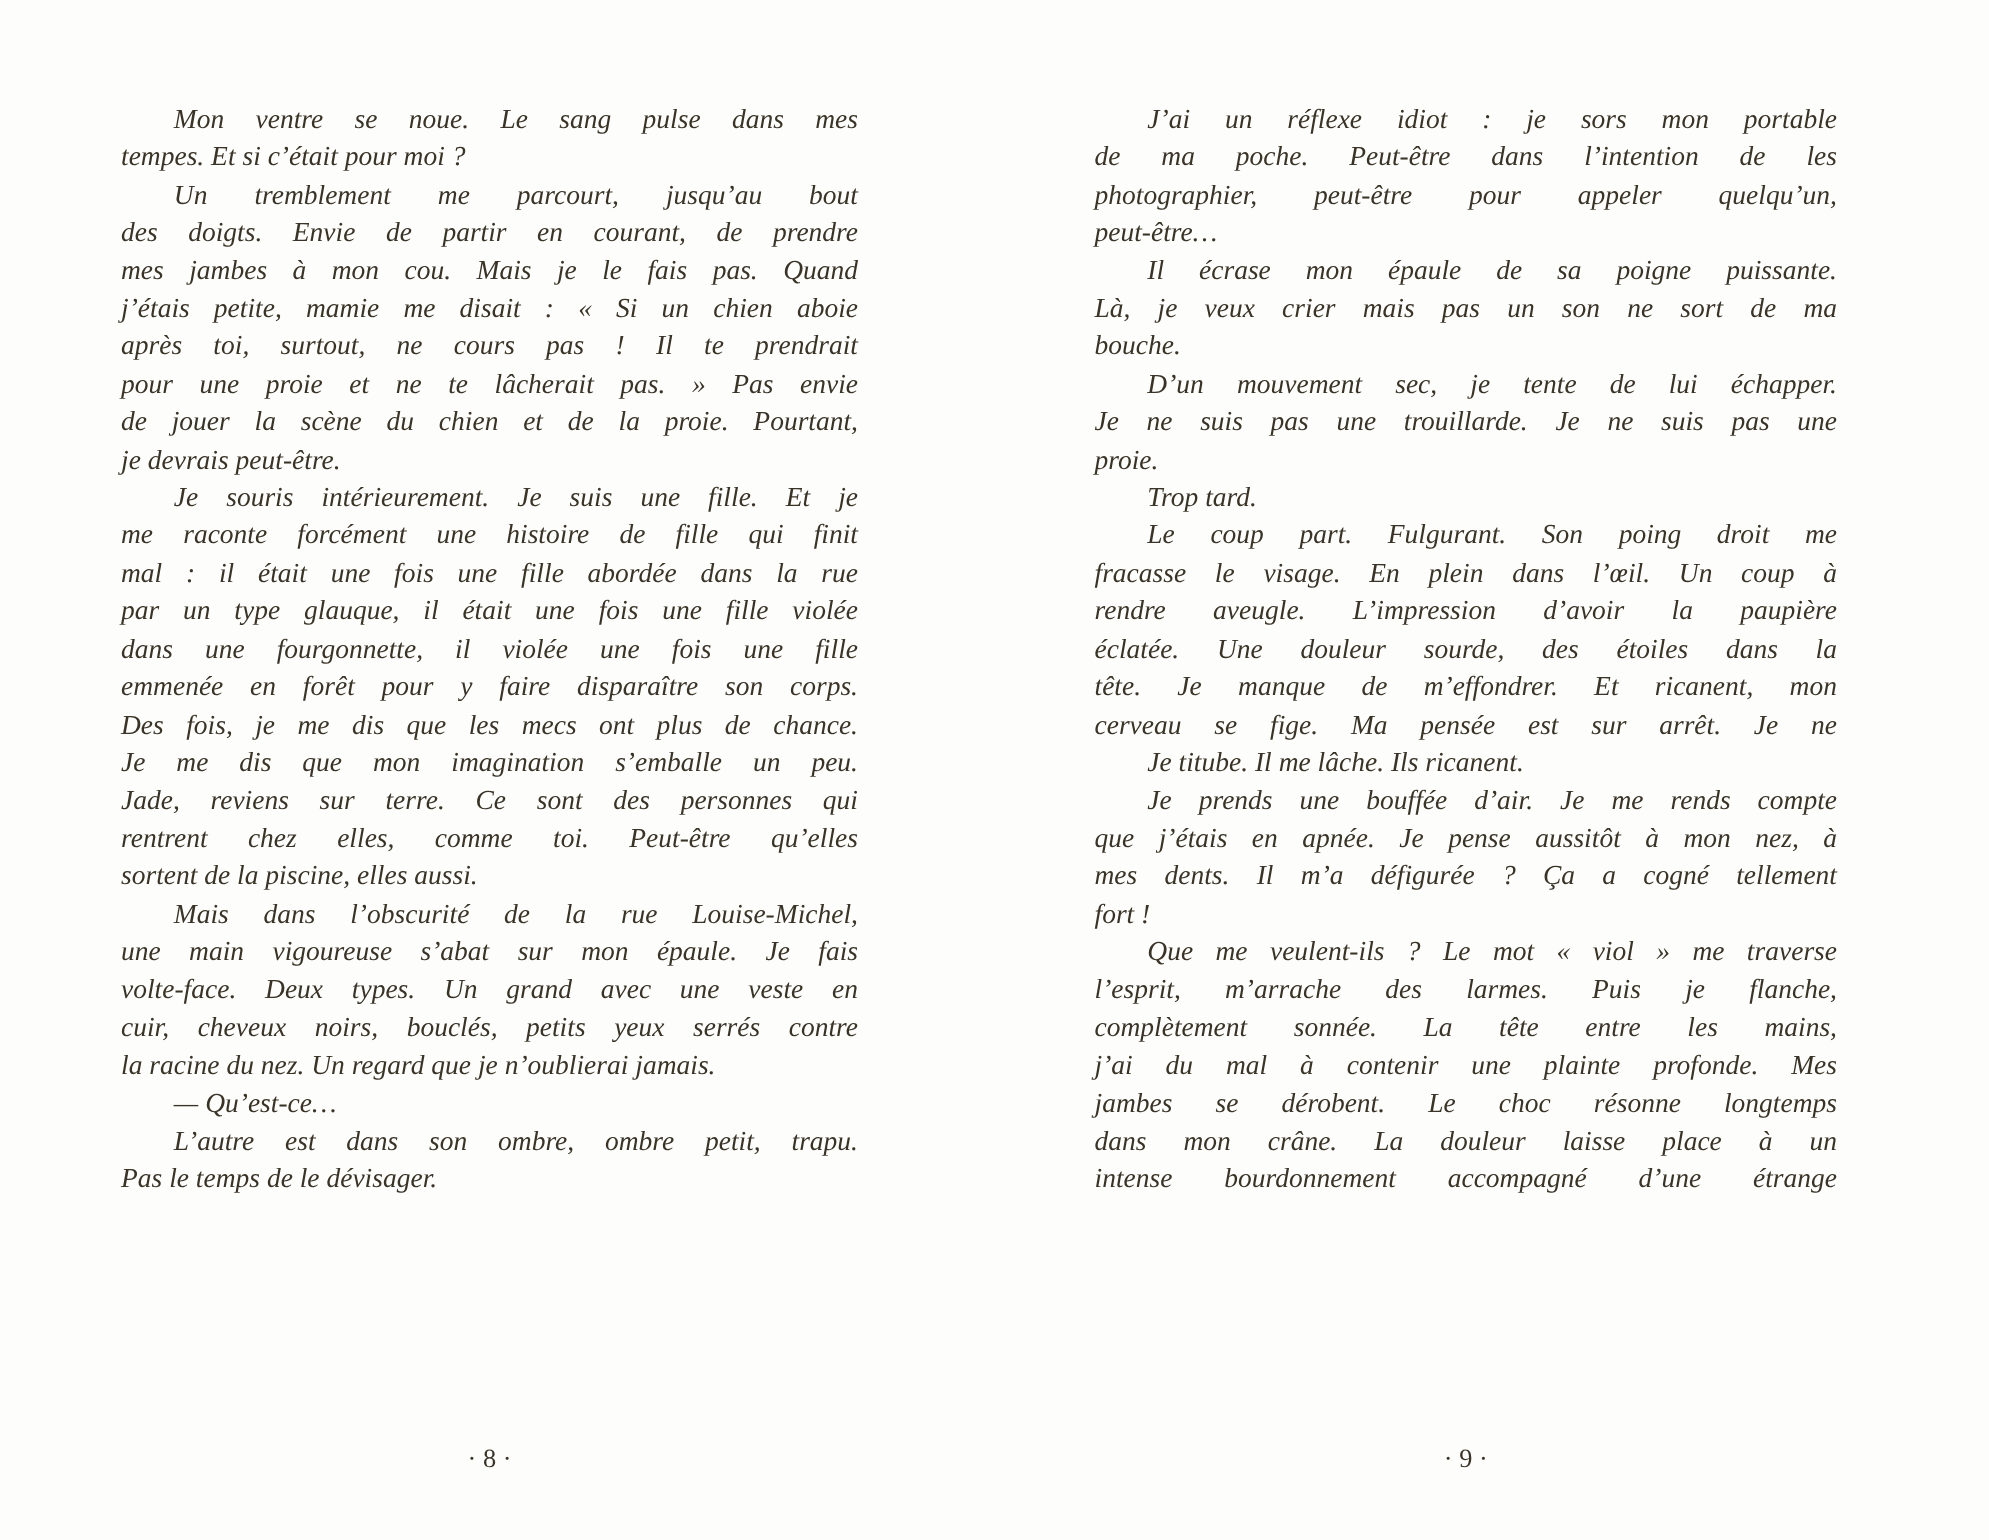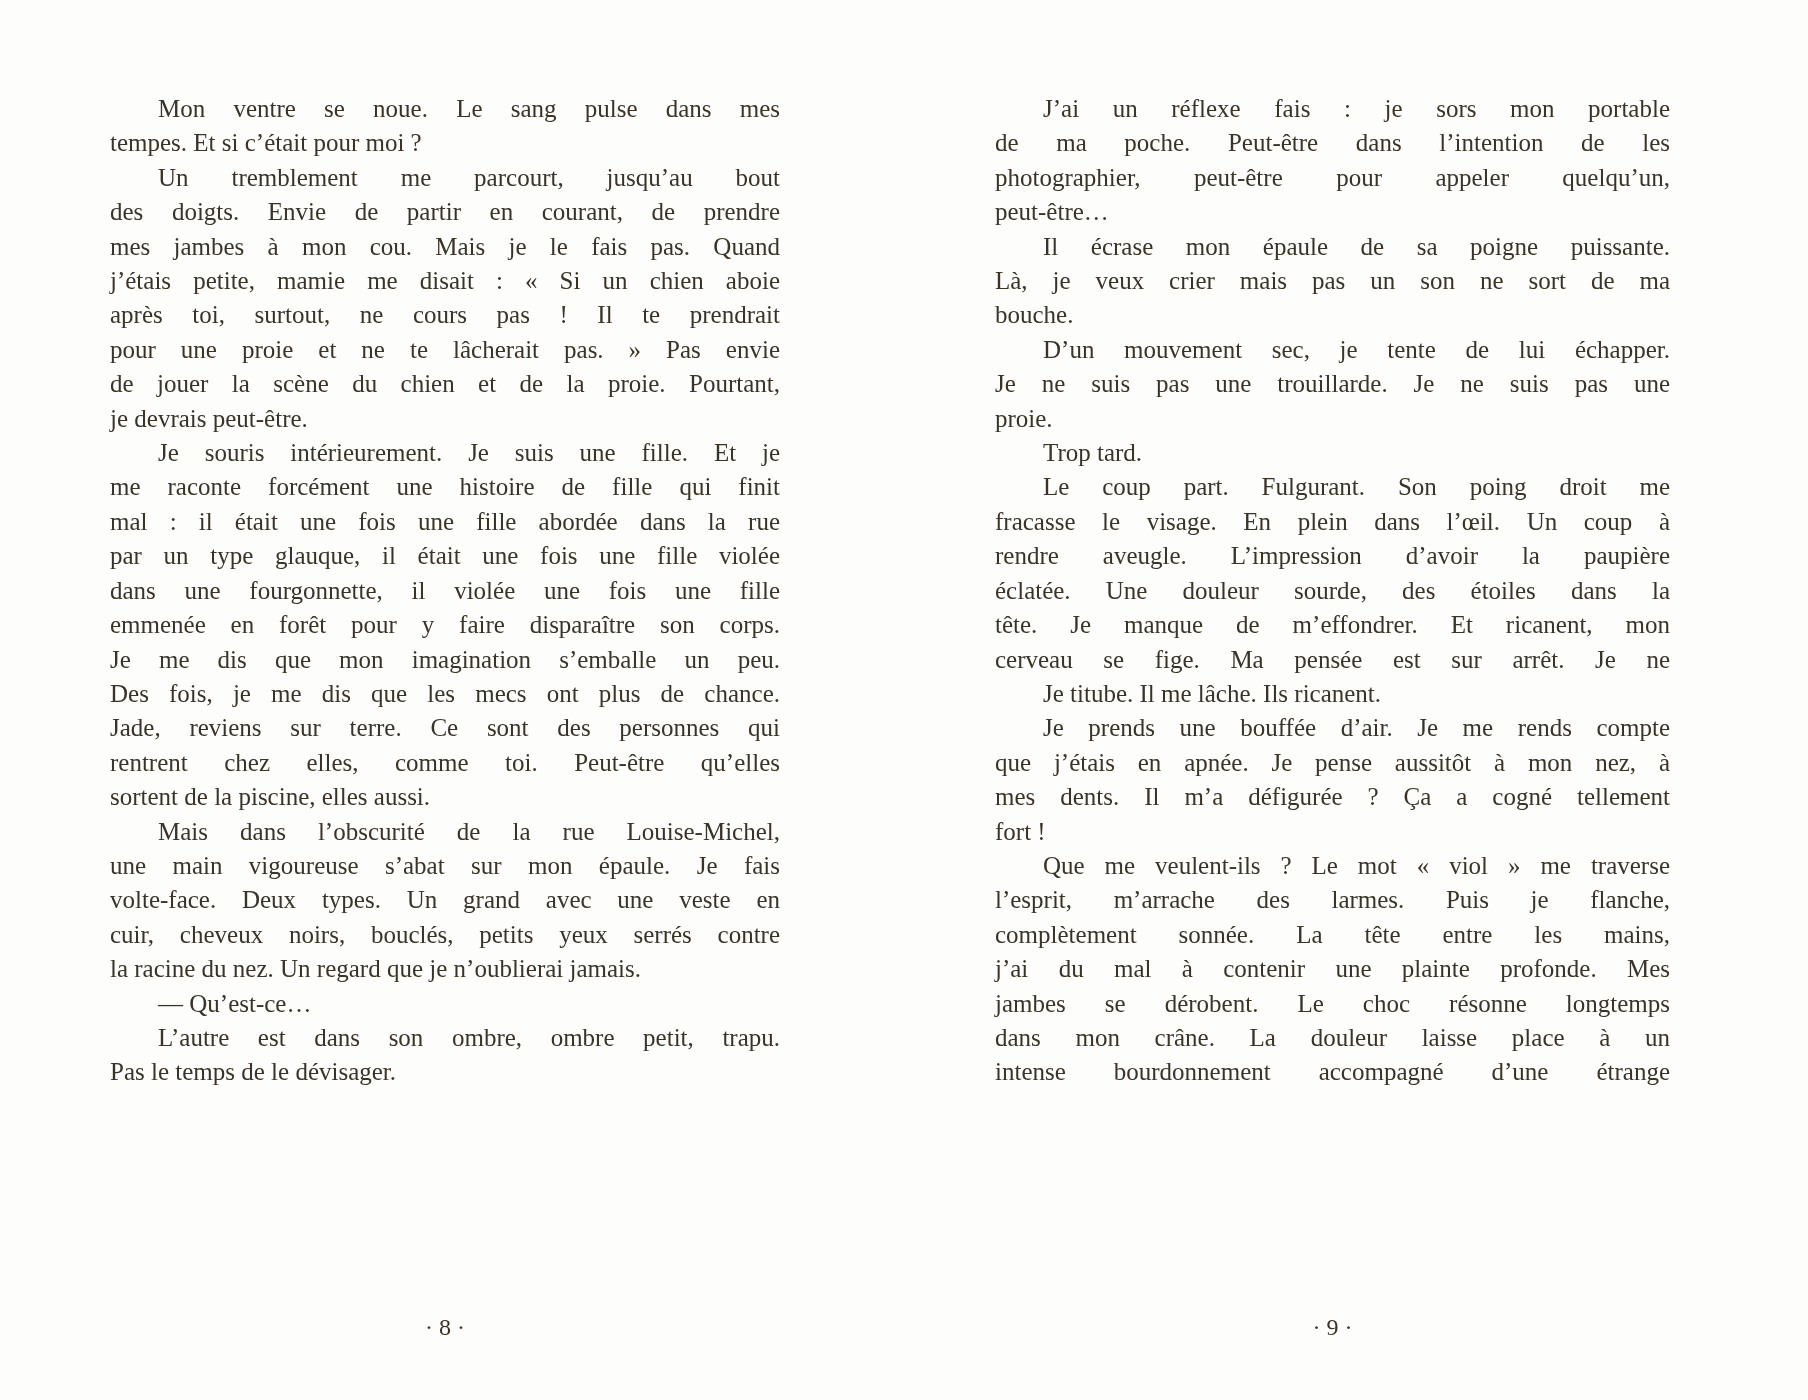--- a/index.html
+++ b/index.html
@@ -21,20 +21,21 @@
     font-size: 25px;
     line-height: 34.4px;
     text-rendering: optimizeLegibility;
   }
   .page-text.left  { left: 110px; width: 670px; }
   .page-text.right { left: 995px; width: 675px; }
   .para { margin: 0; padding: 0; }
   .para .line {
     text-align: justify;
     text-align-last: justify;
+    font-style: italic;
   }
   .para .line.last { text-align-last: left; }
   .para .line:first-child { text-indent: 48px; }
   .folio {
     position: absolute;
     top: 1310px;
     height: 34px;
     line-height: 34px;
     font-size: 24px;
     text-align: center;
@@ -64,22 +65,22 @@
         <div class="line">de jouer la scène du chien et de la proie. Pourtant,</div>
         <div class="line last">je devrais peut-être.</div>
       </div>
       <div class="para">
         <div class="line">Je souris intérieurement. Je suis une fille. Et je</div>
         <div class="line">me raconte forcément une histoire de fille qui finit</div>
         <div class="line">mal : il était une fois une fille abordée dans la rue</div>
         <div class="line">par un type glauque, il était une fois une fille violée</div>
         <div class="line">dans une fourgonnette, il violée une fois une fille</div>
         <div class="line">emmenée en forêt pour y faire disparaître son corps.</div>
+        <div class="line">Des fois, je me dis que les mecs ont plus de chance.</div>
         <div class="line">Je me dis que mon imagination s’emballe un peu.</div>
-        <div class="line">Des fois, je me dis que les mecs ont plus de chance.</div>
         <div class="line">Jade, reviens sur terre. Ce sont des personnes qui</div>
         <div class="line">rentrent chez elles, comme toi. Peut-être qu’elles</div>
         <div class="line last">sortent de la piscine, elles aussi.</div>
       </div>
       <div class="para">
         <div class="line">Mais dans l’obscurité de la rue Louise-Michel,</div>
         <div class="line">une main vigoureuse s’abat sur mon épaule. Je fais</div>
         <div class="line">volte-face. Deux types. Un grand avec une veste en</div>
         <div class="line">cuir, cheveux noirs, bouclés, petits yeux serrés contre</div>
         <div class="line last">la racine du nez. Un regard que je n’oublierai jamais.</div>
@@ -88,21 +89,21 @@
         <div class="line last">— Qu’est-ce…</div>
       </div>
       <div class="para">
         <div class="line">L’autre est dans son ombre, ombre petit, trapu.</div>
         <div class="line last">Pas le temps de le dévisager.</div>
       </div>
     </div>
 
   <div class="page-text right">
       <div class="para">
-        <div class="line">J’ai un réflexe fais : je sors mon portable</div>
+        <div class="line">J’ai un réflexe idiot : je sors mon portable</div>
         <div class="line">de ma poche. Peut-être dans l’intention de les</div>
         <div class="line">photographier, peut-être pour appeler quelqu’un,</div>
         <div class="line last">peut-être…</div>
       </div>
       <div class="para">
         <div class="line">Il écrase mon épaule de sa poigne puissante.</div>
         <div class="line">Là, je veux crier mais pas un son ne sort de ma</div>
         <div class="line last">bouche.</div>
       </div>
       <div class="para">

